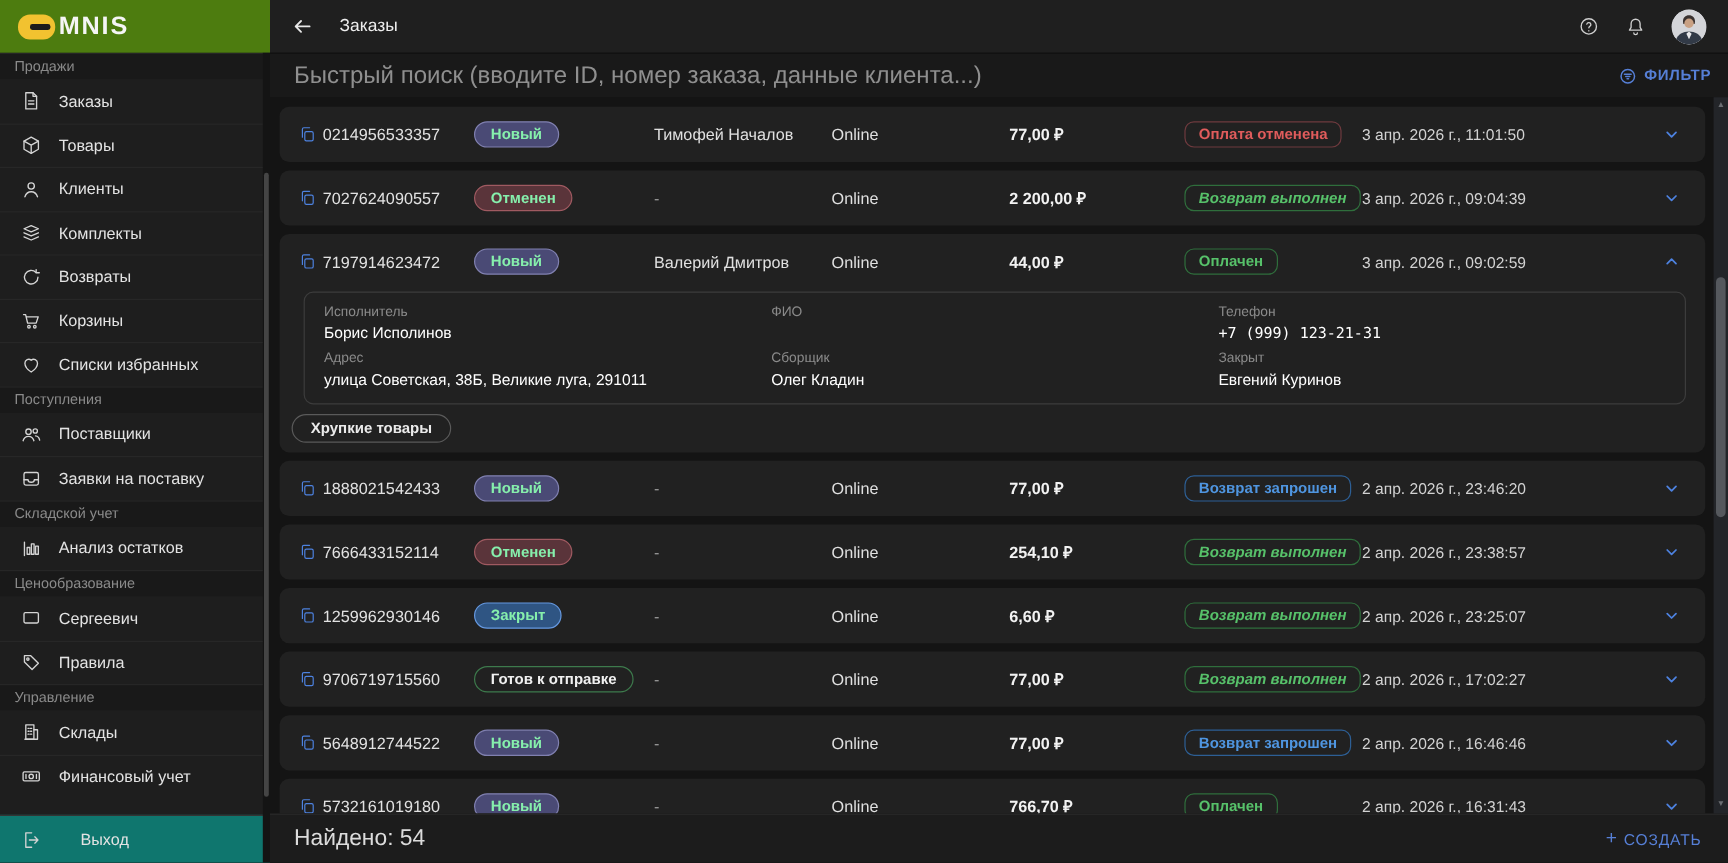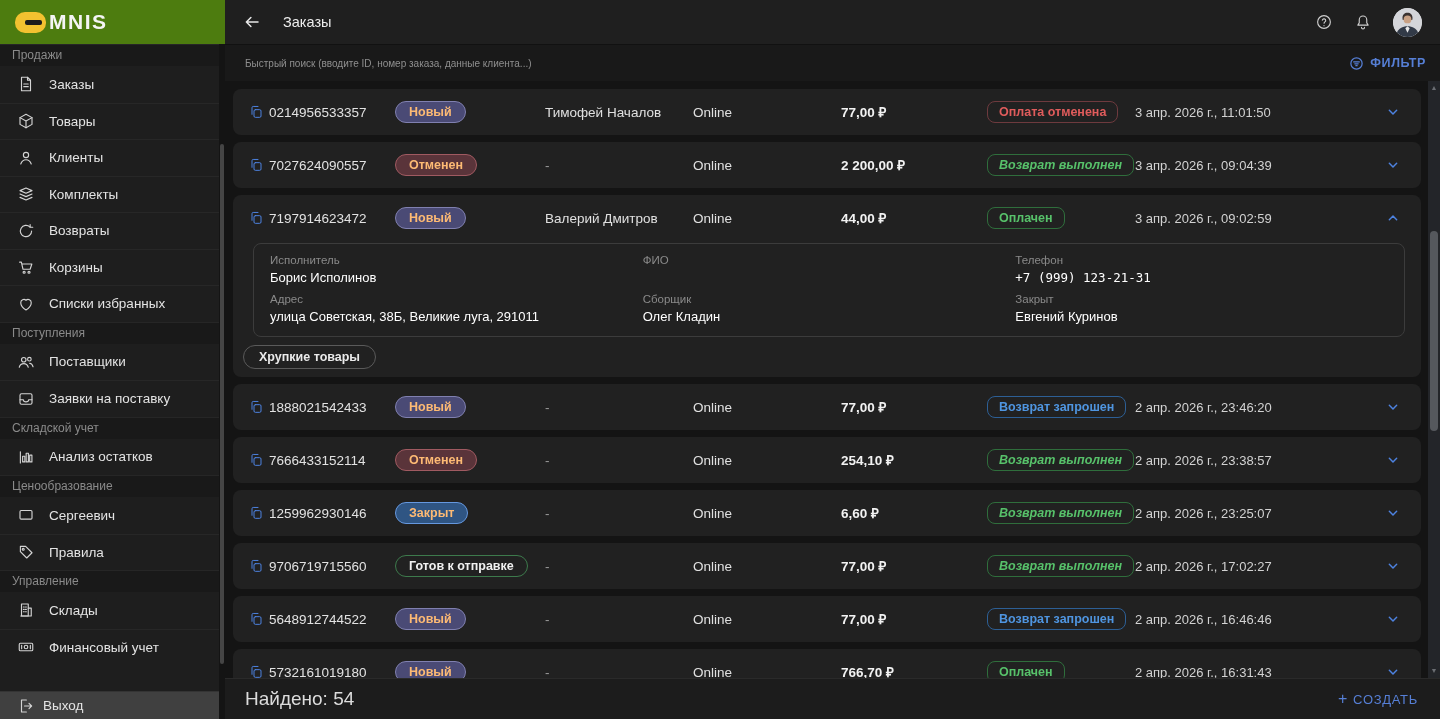--- a/index.html
+++ b/index.html
@@ -11,22 +11,22 @@
   .sidebar { width:225px; background:#1e1e1e; display:flex; flex-direction:column; position:relative; flex-shrink:0; }
   .logo-block { height:44px; display:flex; align-items:center; padding-left:15px; background:#4d7c0f; }
   .logo-o { width:31px; height:21px; background:#f2c230; border-radius:10px; position:relative; margin-right:3px; }
   .logo-o::after { content:""; position:absolute; right:4px; top:8px; width:17px; height:5px; background:#1c1c1c; border-radius:2px; }
   .logo-rest { color:#f5f5f5; font-weight:800; font-size:21px; letter-spacing:1.5px; }
   .nav { flex:1; overflow:hidden; }
   .nav-section-header { background:#191919; color:#8a8a8a; font-size:12px; padding:3px 12px 4px; border-top:1px solid #262626; }
   .nav-item { height:36.5px; display:flex; align-items:center; gap:14px; padding-left:17px;
     border-top:1px solid #272727; color:#e3e3e3; font-size:13.5px; cursor:pointer; }
   .nav-item:first-child, .nav-section-header + .nav-item { border-top:none; }
-  .logout { height:28px; border-top:1px solid #343434; background:#404040; display:flex; align-items:center;
-    gap:8px; padding-left:17px; color:#e3e3e3; font-size:13.5px; cursor:pointer; }
+  .logout { height:40px; border-top:1px solid #343434; background:#0f766e; display:flex; align-items:center;
+    gap:32px; padding-left:17px; color:#e3e3e3; font-size:13.5px; cursor:pointer; }
   .side-scroll { position:absolute; right:0; top:44px; bottom:0; width:6px; background:#141414; }
   .side-thumb { position:absolute; left:1px; width:4px; top:100px; height:520px; background:#454545; border-radius:2px; }
 
   
   .ic { display:inline-flex; align-items:center; justify-content:center; color:#d4d4d4; }
   .ic svg { width:18px; height:18px; stroke:currentColor; fill:none; stroke-width:1.5; stroke-linecap:round; stroke-linejoin:round; }
   .ic.small svg { width:16px; height:16px; }
   .ic.copy { color:#4d82e0; }
   .ic.chev { color:#4d82e0; cursor:pointer; }
   .ic.chev svg { stroke-width:2.2; }
@@ -34,38 +34,38 @@
   
   .main { flex:1; display:flex; flex-direction:column; position:relative; }
   .topbar { height:44px; background:#1f1f1f; display:flex; align-items:center; padding:0 18px 0 18px; }
   .back-btn { color:#e8e8e8; cursor:pointer; }
   .page-title { font-size:14.5px; color:#ededed; font-weight:500; margin-left:22px; }
   .top-icons { margin-left:auto; display:flex; align-items:center; gap:21px; }
   .help-btn, .bell-btn { color:#cfcfcf; cursor:pointer; }
   .avatar { width:29px; height:29px; border-radius:50%; overflow:hidden; cursor:pointer; background:#d9dade; }
 
   .searchbar { height:37px; background:#191919; border-top:1px solid #111; display:flex; align-items:center; padding:0 14px 0 20px; }
-  .search-input { flex:1; background:transparent; border:none; outline:none; color:#ddd; font-size:10px; font-family:"Liberation Sans", sans-serif; }
+  .search-input { flex:1; background:transparent; border:none; outline:none; color:#ddd; font-size:20px; font-family:"Liberation Sans", sans-serif; }
   .search-input::placeholder { color:#8f8f8f; }
   .filter-btn { color:#567fd6; font-size:12.5px; font-weight:700; letter-spacing:.6px; display:flex; align-items:center; gap:6px; cursor:pointer; }
   .filter-btn .ic { color:#567fd6; }
   .filter-btn .ic svg { width:15px; height:15px; }
 
   
   .list { flex:1; overflow:hidden; padding:8px 19px 0 8px; background:#141414; }
   .order-card { background:#212121; border-radius:8px; margin-bottom:7px; }
   .order-main { height:46px; display:grid; align-items:center; padding:0 10px;
     grid-template-columns:26px 126px 150px 148px 148px 146px 148px 1fr 36px; cursor:pointer; }
   .oid { color:#e2e2e2; font-size:13.5px; }
   .client, .channel { color:#e0e0e0; font-size:13.5px; }
   .client.dim { color:#9a9a9a; }
   .amount { font-weight:700; color:#f2f2f2; font-size:13.5px; }
   .date { color:#d2d2d2; font-size:13px; }
 
-  .status { display:inline-block; padding:3px 13px; border-radius:13px; font-size:12.5px; font-weight:700; color:#fdba74; border:1px solid transparent; }
+  .status { display:inline-block; padding:3px 13px; border-radius:13px; font-size:12.5px; font-weight:700; color:#86efac; border:1px solid transparent; }
   .st-new       { background:#4a4a75; border-color:#8080b0; }
   .st-cancelled { background:#5a343a; border-color:#a05a61; }
   .st-closed    { background:#2f5583; border-color:#6598df; }
   .st-ready     { background:transparent; border-color:#3d7a4c; color:#f0f0f0; }
 
   .pay { display:inline-block; padding:3px 11px; border-radius:8px; border:1px solid; font-size:12.5px; font-weight:700; }
   .pay-danger  { color:#e05c5c; border-color:#6e3a3e;text-align:right; }
   .pay-success { color:#57c16a; border-color:#2f6e3c; }
   .pay-success-italic { color:#57c16a; border-color:#2f6e3c; font-style:italic; }
   .pay-info    { color:#4f95e0; border-color:#2d5f95; }

